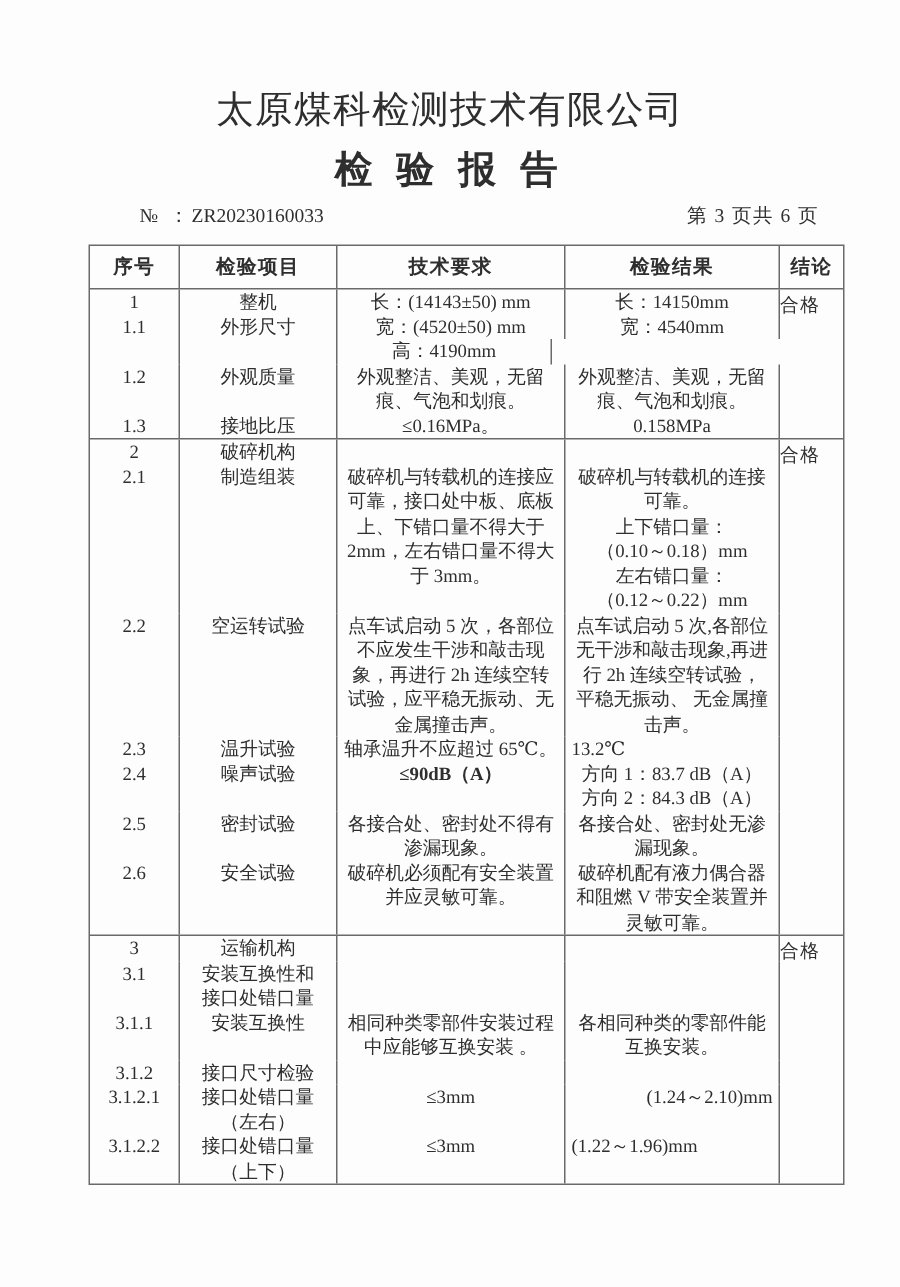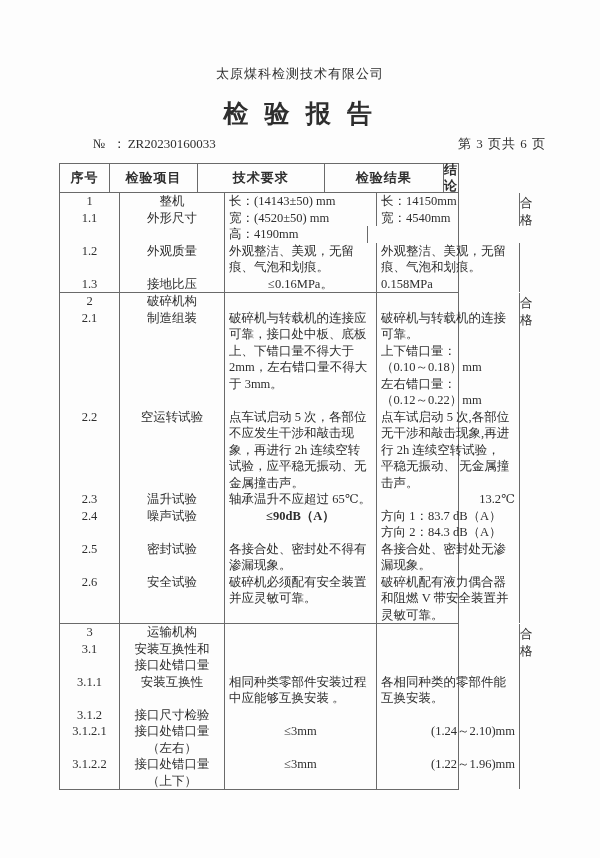--- a/index.html
+++ b/index.html
@@ -15,21 +15,21 @@
   }
   .page{
     position:relative;
     width:600px;height:858px;
     background:var(--paper);
     overflow:hidden;
   }
   .company-title{
     padding-top:62px;
     text-align:center;
-    font-size:13px;
+    font-size:25px;
     line-height:24px;
     letter-spacing:1px;
     font-weight:400;
   }
   .report-title{
     margin-top:16px;
     text-align:center;
     font-size:25px;
     line-height:24px;
     font-weight:700;
@@ -40,21 +40,21 @@
     display:flex;
     justify-content:space-between;
     align-items:baseline;
     font-size:13px;
     line-height:16px;
   }
   .report-no-label{letter-spacing:2px;}
   .page-info{letter-spacing:1px;}
   .report-table{
     margin:11px 0 0 59px;
-    width:400px;
+    width:504px;
     border:1px solid var(--line);
     font-size:12.5px;
     line-height:16.5px;
   }
   .thead{display:flex;}
   .th{
     display:flex;align-items:center;justify-content:center;
     height:28px;
     font-weight:700;
     font-size:13px;
@@ -68,23 +68,23 @@
   .section{
     display:flex;
     border-top:1px solid var(--line);
     align-items:stretch;
   }
   .entries{display:flex;flex-direction:column;width:460px;}
   .entry{display:flex;align-items:stretch;min-height:16.5px;}
   .cell{white-space:pre-line;}
   .e-no{text-align:center;}
   .e-item{text-align:center;}
-  .e-req,.e-res{padding:0 4px;text-align:left;}
+  .e-req,.e-res{padding:0 4px;text-align:center;}
   .concl-cell{
-    text-align:right;
+    text-align:left;
     padding-top:2px;
     letter-spacing:1px;
   }
 </style>
 </head>
 <body>
 
 <div class="page">
   <div class="company-title">太原煤科检测技术有限公司</div>
   <div class="report-title">检 验 报 告</div>
@@ -159,21 +159,21 @@
             <div class="entry">
               <div class="cell e-no c-no">2.2</div>
               <div class="cell e-item c-item">空运转试验</div>
               <div class="cell e-req c-req">点车试启动 5 次，各部位不应发生干涉和敲击现象，再进行 2h 连续空转试验，应平稳无振动、无金属撞击声。</div>
               <div class="cell e-res c-res">点车试启动 5 次,各部位无干涉和敲击现象,再进行 2h 连续空转试验， 平稳无振动、 无金属撞击声。</div>
             </div>
             <div class="entry">
               <div class="cell e-no c-no">2.3</div>
               <div class="cell e-item c-item">温升试验</div>
               <div class="cell e-req c-req">轴承温升不应超过 65℃。</div>
-              <div class="cell e-res c-res" style="text-align: right;">13.2℃</div>
+              <div class="cell e-res c-res" style="text-align: left;">13.2℃</div>
             </div>
             <div class="entry">
               <div class="cell e-no c-no">2.4</div>
               <div class="cell e-item c-item">噪声试验</div>
               <div class="cell e-req c-req" style="text-align: center; font-weight: bold;">≤90dB（A）</div>
               <div class="cell e-res c-res">方向 1：83.7 dB（A）
 方向 2：84.3 dB（A）</div>
             </div>
             <div class="entry">
               <div class="cell e-no c-no">2.5</div>
@@ -222,20 +222,20 @@
               <div class="cell e-item c-item">接口处错口量
 （左右）</div>
               <div class="cell e-req c-req" style="text-align: center;">≤3mm</div>
               <div class="cell e-res c-res" style="text-align: right;">(1.24～2.10)mm</div>
             </div>
             <div class="entry">
               <div class="cell e-no c-no">3.1.2.2</div>
               <div class="cell e-item c-item">接口处错口量
 （上下）</div>
               <div class="cell e-req c-req" style="text-align: center;">≤3mm</div>
-              <div class="cell e-res c-res" style="text-align: right;">(1.22～1.96)mm</div>
+              <div class="cell e-res c-res" style="text-align: left;">(1.22～1.96)mm</div>
             </div>
           </div>
           <div class="concl-cell c-concl">合格</div>
         </div>
       </div>
   </div>
 </div>
 
 </body></html>

